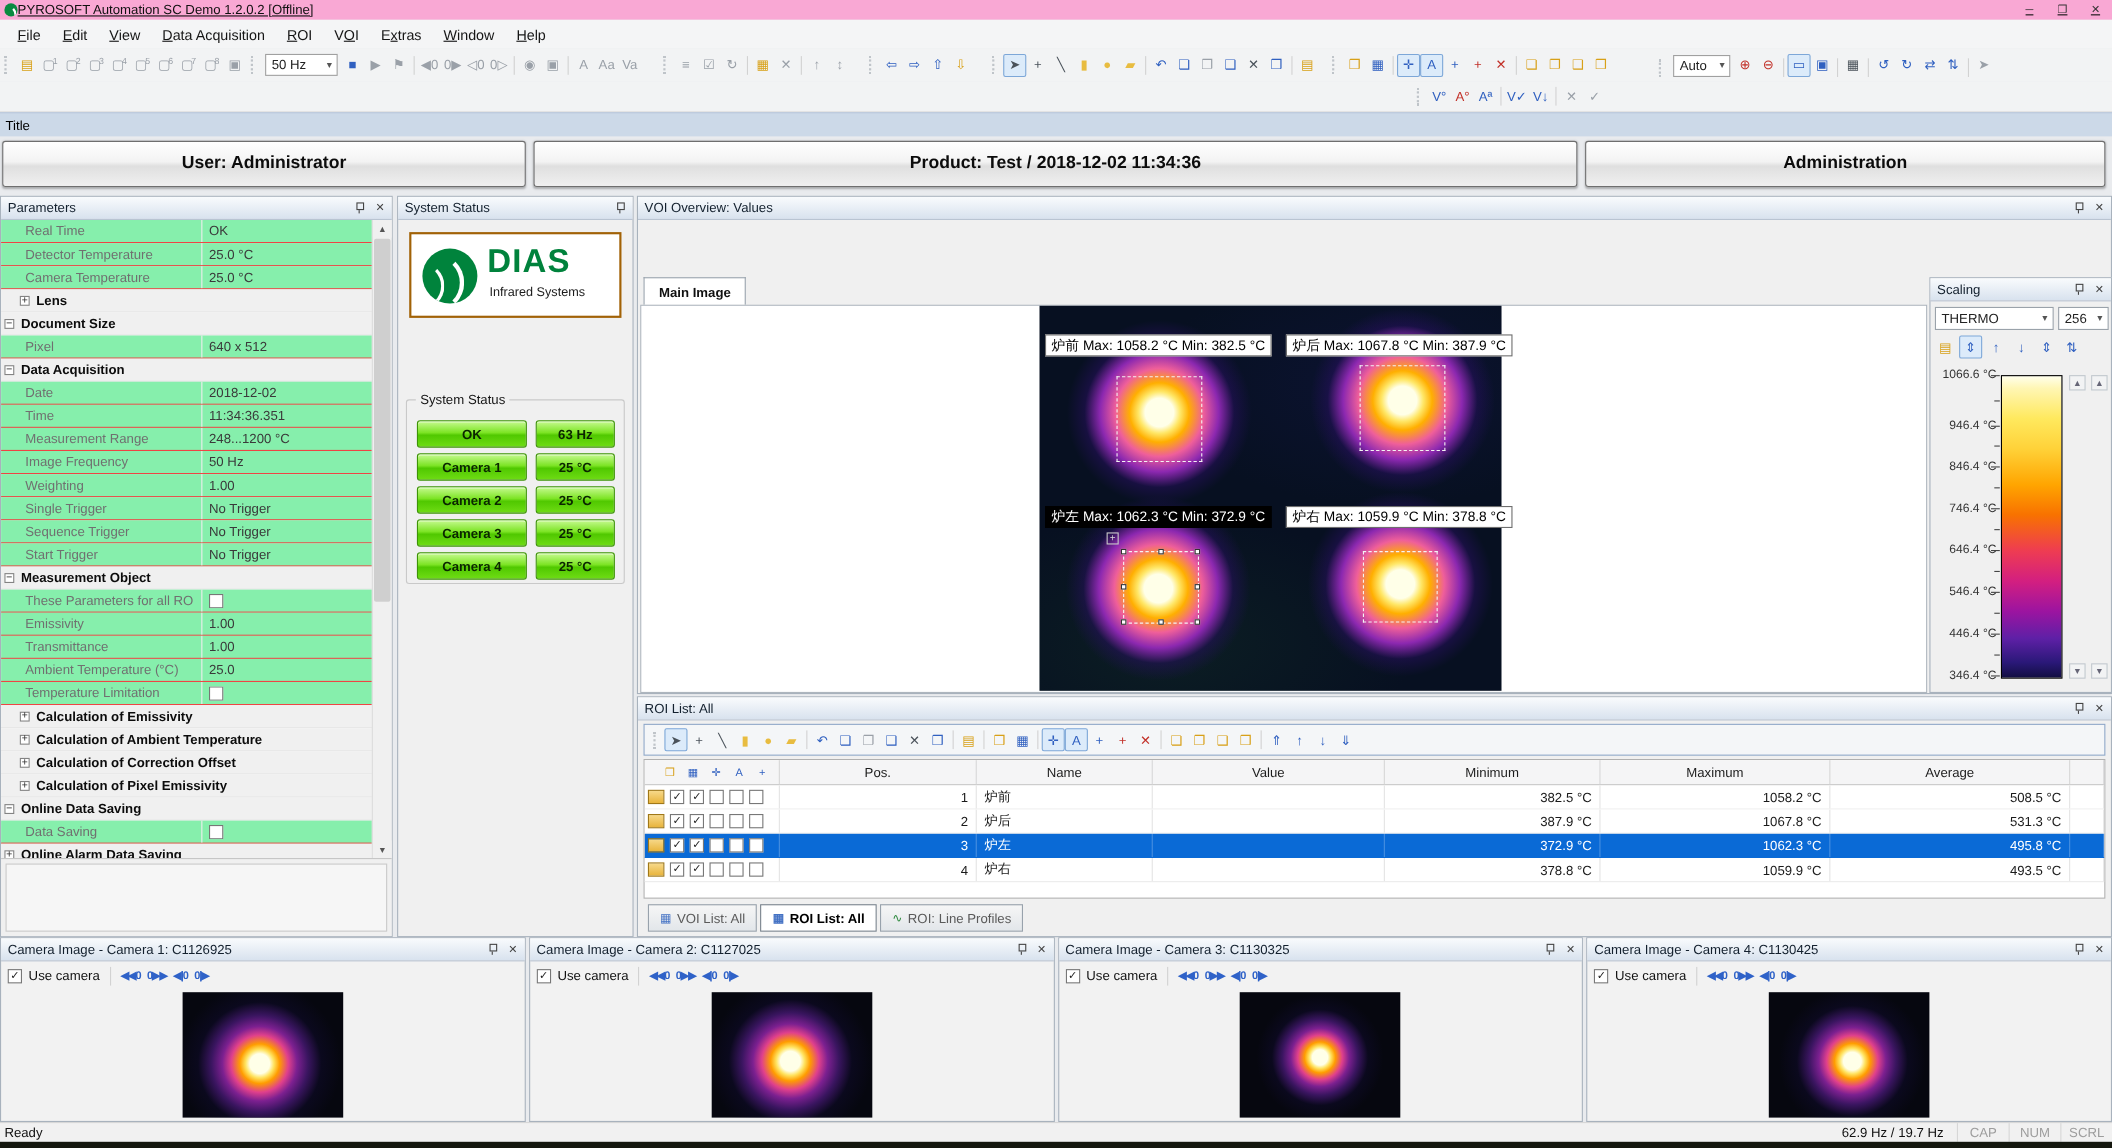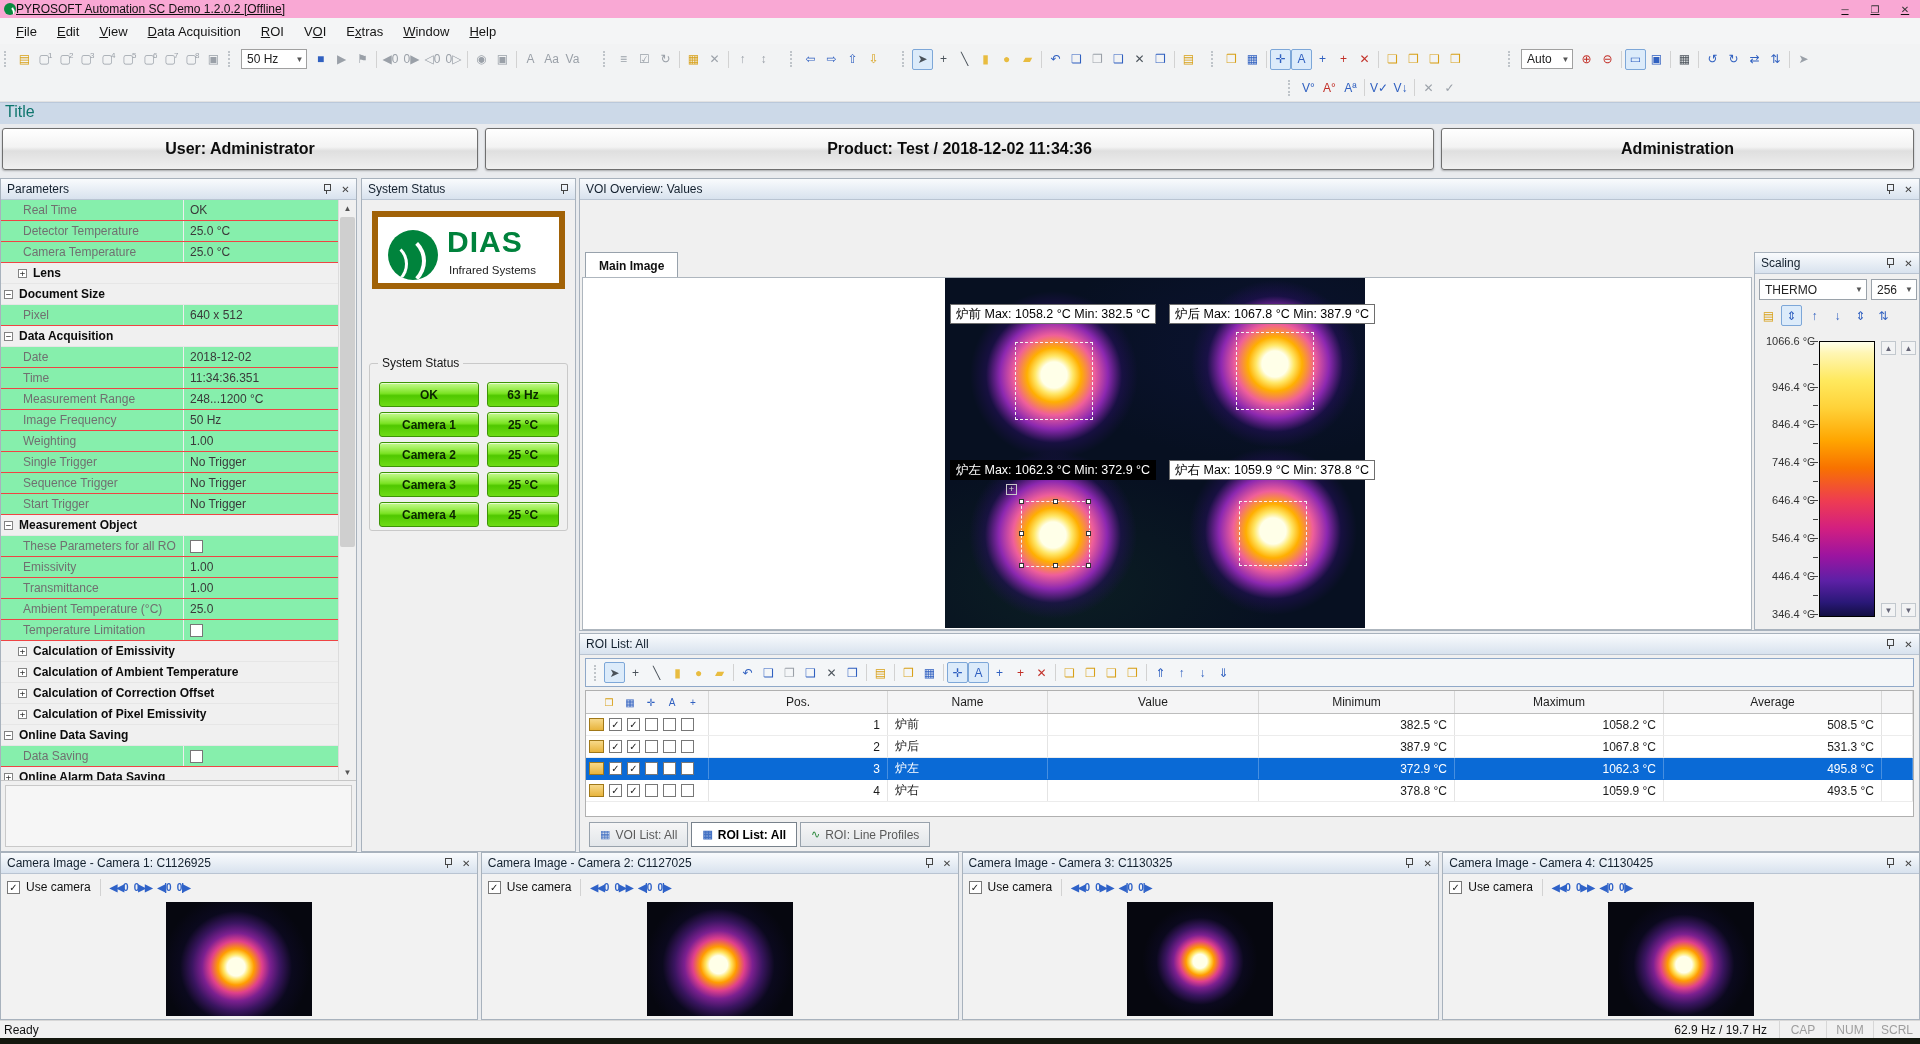--- a/index.html
+++ b/index.html
@@ -23,21 +23,21 @@
   .grp::before{content:"";width:3px;height:16px;border-left:2px dotted #bfc4c9;margin:0 5px 0 4px;}
   .ic{min-width:21px;height:21px;display:inline-flex;align-items:center;justify-content:center;font-size:12px;border:1px solid transparent;border-radius:2px;padding:0 1px;white-space:nowrap;}
   .ic sup{font-size:8px;margin:-7px 0 0 -2px;}
   .ic.box{border-color:#7da7d8;background:#dcebfa;}
   .ic.sm{min-width:16px;height:16px;font-size:10px;}
   .sep{width:1px;height:17px;background:#d2d2d2;margin:0 3px;flex:none;}
   .cy{color:#d8a018}.cy2{color:#e8bc40}.cb{color:#3060c0}.cr{color:#c23028}.cg{color:#9aa0a8}.cd{color:#4a525a}
   .combo{height:20px;border:1px solid #a0a0a0;background:#fff;display:inline-flex;align-items:center;font-size:12px;padding-left:5px;margin:0 3px;}
   .combo .arr{margin-left:auto;width:13px;font-size:8px;color:#555;text-align:center;}
 
-  .titlestrip{position:absolute;top:102px;left:0;right:0;height:22px;background:#ccd9e8;border-top:1px solid #bac8da;display:flex;align-items:flex-start;padding-left:5px;font-size:16px;color:#0f766e;}
+  .titlestrip{position:absolute;top:102px;left:0;right:0;height:22px;background:#ccd9e8;border-top:1px solid #bac8da;display:flex;align-items:center;padding-left:5px;font-size:12px;color:#000000;}
 
   .hbtn{position:absolute;top:128px;height:42px;border:1px solid #6f6f6f;border-radius:3px;background:linear-gradient(#ffffff,#f3f3f3 45%,#dfdfdf 55%,#f0f0f0);box-shadow:0 1px 2px rgba(0,0,0,.28);font-weight:bold;font-size:16px;color:#0c0c0c;display:flex;align-items:center;justify-content:center;}
   #hb-user{left:2px;width:476px;}
   #hb-product{left:485px;width:949px;}
   #hb-admin{left:1441px;width:473px;}
 
   
   .main{position:absolute;top:178px;left:0;width:1920px;height:674px;}
   .panel{position:absolute;background:#f0f0f0;border:1px solid #a8b2bd;}
   .phead{height:21px;background:linear-gradient(#f9fbfd,#d8e2ee);border-bottom:1px solid #b9c4d2;display:flex;align-items:center;padding:0 3px 0 6px;font-size:12px;color:#13202e;}
@@ -58,21 +58,21 @@
   .prow.sub .xbox{margin-left:17px;}
   .ckb{width:13px;height:13px;border:1px solid #777;background:#fff;display:inline-flex;align-items:center;justify-content:center;font-size:10px;line-height:11px;color:#1a1a1a;flex:none;}
   .vsb{position:absolute;right:0;top:21px;width:18px;height:580px;background:#f0f0f0;border-left:1px solid #dcdcdc;}
   .vsb .sa{position:absolute;left:0;width:17px;height:16px;display:flex;align-items:center;justify-content:center;color:#555;font-size:8px;background:#f0f0f0;}
   .vsb .thumb{position:absolute;top:17px;left:1px;width:15px;height:330px;background:#cfcfcf;border-radius:2px;}
   .pdesc{position:absolute;left:0;right:0;top:601px;bottom:0;background:#f0f0f0;border-top:1px solid #c6c6c6;}
   .pdesc::before{content:"";position:absolute;inset:4px;border:1px solid #c9c9c9;background:#f6f6f6;}
 
   
   #p-sys{left:361px;top:0;width:215px;height:674px;}
-  .logo-box{position:absolute;left:10px;top:32px;width:193px;height:78px;background:#fff;border:6px solid #a16207;text-decoration:underline;}
+  .logo-box{position:absolute;left:10px;top:32px;width:193px;height:78px;background:#fff;border:2px solid #a16207;text-decoration:underline;}
   .dias-circ{position:absolute;left:10px;top:13px;width:50px;height:50px;border-radius:50%;background:#00833c;overflow:hidden;}
   .dias-circ::before{content:"";position:absolute;left:-16px;top:4px;width:46px;height:46px;border-radius:50%;border:4px solid transparent;border-right-color:#fff;}
   .dias-circ::after{content:"";position:absolute;left:-24px;top:12px;width:38px;height:38px;border-radius:50%;border:3px solid transparent;border-right-color:#fff;}
   .dias-txt{position:absolute;left:69px;top:8px;font-size:30px;font-weight:bold;color:#00823c;letter-spacing:1px;}
   .dias-sub{position:absolute;left:71px;top:47px;font-size:11.5px;color:#1c1c1c;}
   .grpbox{position:absolute;left:7px;width:199px;border:1px solid #c9c9c9;border-radius:3px;}
   .glab{position:absolute;top:-8px;left:8px;background:#f0f0f0;padding:0 4px;font-size:12px;color:#141414;}
   .btn-red{position:absolute;background:linear-gradient(#ff9a8a,#f3301d 42%,#cf0400 58%,#ea3a24);border:1px solid #8d0f06;border-radius:3px;color:#2d0300;font-weight:bold;font-size:12px;display:flex;align-items:center;justify-content:center;box-shadow:inset 0 1px 0 rgba(255,255,255,.55);}
   .btn-grn{position:absolute;height:25px;background:linear-gradient(#c6fa90,#7ce424 45%,#50c800 55%,#6edc14);border:1px solid #3d9406;border-radius:3px;color:#0b2600;font-weight:bold;font-size:12px;display:flex;align-items:center;justify-content:center;box-shadow:inset 0 1px 0 rgba(255,255,255,.6);}
   .btn-save{position:absolute;background:linear-gradient(#fdfdfd,#eaeff4 50%,#dde4ec);border:1px solid #4d7fae;border-radius:2px;font-size:12px;color:#0f0f0f;display:flex;align-items:center;justify-content:center;}
@@ -236,21 +236,21 @@
       <span class="ic cb box">A</span>
       <span class="ic cb">+</span>
       <span class="ic cr">+</span>
       <span class="ic cr">✕</span>
       <span class="sep"></span>
       <span class="ic cy">❏</span>
       <span class="ic cy">❐</span>
       <span class="ic cy">❑</span>
       <span class="ic cy">❒</span>
     </div>
-    <div class="grp" style="margin-left: 38px;">
+    <div class="grp" style="margin-left: 38px; align-items: flex-end;">
       <div class="combo" style="width: 52px;">
         <span>Auto</span>
         <span class="arr">▼</span>
       </div>
       <span class="ic cr">⊕</span>
       <span class="ic cr">⊖</span>
       <span class="sep"></span>
       <span class="ic cb box">▭</span>
       <span class="ic cb">▣</span>
       <span class="sep"></span>

